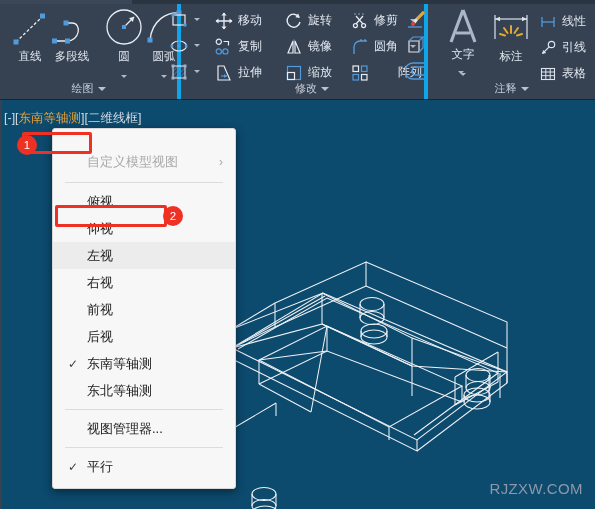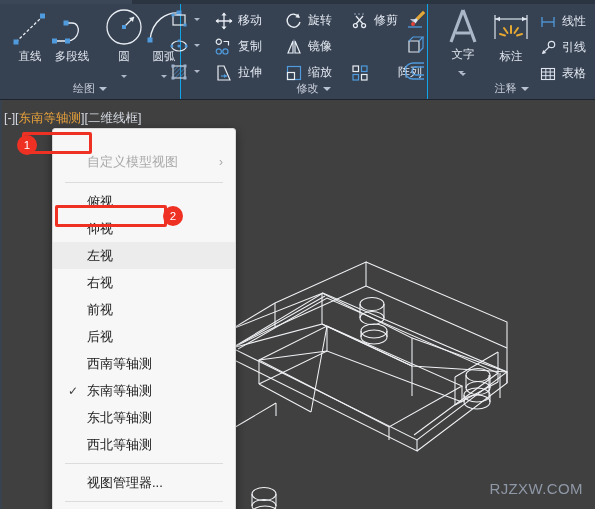--- a/index.html
+++ b/index.html
@@ -15,21 +15,21 @@
   .ribbon{
     position:absolute;left:0;top:0;width:595px;height:100px;
     background:#364151;
     border-bottom:1px solid #1d242e;
     box-sizing:border-box;
   }
   .topstrip{position:absolute;left:0;top:0;width:595px;height:4px;background:#2b3441;}
   .tabnub{position:absolute;left:0;top:0;width:132px;height:4px;background:#3b4656;}
 
   .panel{position:absolute;top:4px;height:95px;box-sizing:border-box;}
-  .panel.sep{border-right:1px solid #0ea5e9;}
+  .panel.sep{border-right:4px solid #0ea5e9;}
   .panel-title{
     position:absolute;bottom:3px;left:0;width:100%;
     text-align:center;color:#c7cedb;font-size:11px;
     display:flex;align-items:center;justify-content:center;gap:4px;
   }
   .caret{
     width:0;height:0;border-left:4px solid transparent;border-right:4px solid transparent;
     border-top:4px solid #b9c2d0;display:inline-block;
   }
   .caret.sm{border-left-width:3px;border-right-width:3px;border-top-width:3px;border-top-color:#aeb8c8;}
@@ -49,21 +49,21 @@
   .mrow{position:absolute;display:flex;align-items:center;gap:4px;height:25px;}
   .mrow .g{width:20px;height:20px;display:flex;align-items:center;justify-content:center;flex:0 0 20px;}
   .mrow .t{color:#e2e8f1;font-size:12px;white-space:nowrap;}
 
   
   #panel-annot{left:428px;width:167px;}
 
   
   .canvas{
     position:absolute;left:0;top:100px;width:595px;height:409px;
-    background:#404040;overflow:hidden;
+    background:#0c4a6e;overflow:hidden;
   }
   .vpedge{position:absolute;left:0;top:0;width:2px;height:409px;background:#39424f;}
 
   .vplabel{
     position:absolute;left:4px;top:10px;
     color:#d6dbe3;font-size:12.5px;white-space:nowrap;letter-spacing:0px;
   }
   .vplabel .hot{color:#e8a13a;}
   .watermark{
     position:absolute;right:12px;bottom:12px;
@@ -258,20 +258,30 @@
         <div class="g">
           <svg width="18" height="18" viewBox="0 0 18 18">
             <path d="M8 3 L3 15 L8 15 Z" fill="none" stroke="#e8edf4" stroke-width="1.2"></path>
             <path d="M10 3 L15 15 L10 15 Z" fill="none" stroke="#e8edf4" stroke-width="1.2"></path>
             <line x1="9" y1="1.5" x2="9" y2="16.5" stroke="#8fa4bd" stroke-width="1" stroke-dasharray="2 2"></line>
           </svg>
         </div>
         <span class="t">镜像</span>
       </div>
 
+      <div class="mrow" style="left:150px;top:30px;">
+        <div class="g">
+          <svg width="18" height="18" viewBox="0 0 18 18">
+            <path d="M3 16 L3 9 A6 6 0 0 1 9 3 L16 3" fill="none" stroke="#4f9bdd" stroke-width="1.4"></path>
+            <line x1="9" y1="2" x2="16" y2="2" stroke="#8fa4bd" stroke-width="1" stroke-dasharray="2 2"></line>
+          </svg>
+        </div>
+        <span class="t">圆角</span>
+        <span class="caret sm" style="margin-left:8px;"></span>
+      </div>
 
       <div class="mrow" style="left:14px;top:56px;">
         <div class="g">
           <svg width="18" height="18" viewBox="0 0 18 18">
             <path d="M3 2 L3 16 L15 16 L9 2 Z" fill="none" stroke="#e8edf4" stroke-width="1.2"></path>
             <path d="M6 12 h6" stroke="#4f9bdd" stroke-width="1.2"></path>
             <path d="M12 12 l-3 -2 v4 z" fill="#4f9bdd"></path>
           </svg>
         </div>
         <span class="t">拉伸</span>
@@ -519,35 +529,27 @@
       </div>
       <div class="mi">
         <span class="chk"></span>
         <span class="mlabel">前视</span>
       </div>
       <div class="mi">
         <span class="chk"></span>
         <span class="mlabel">后视</span>
       </div>
       <div class="mi">
-        <span class="chk"></span>
-        <span class="mlabel">西南等轴测</span>
-      </div>
-      <div class="mi">
         <span class="chk">✓</span>
         <span class="mlabel">东南等轴测</span>
       </div>
       <div class="mi">
         <span class="chk"></span>
         <span class="mlabel">东北等轴测</span>
       </div>
-      <div class="mi">
-        <span class="chk"></span>
-        <span class="mlabel">西北等轴测</span>
-      </div>
       <div class="msep"></div>
       <div class="mi">
         <span class="chk"></span>
         <span class="mlabel">视图管理器...</span>
       </div>
       <div class="msep"></div>
       <div class="mi">
         <span class="chk">✓</span>
         <span class="mlabel">平行</span>
       </div>

